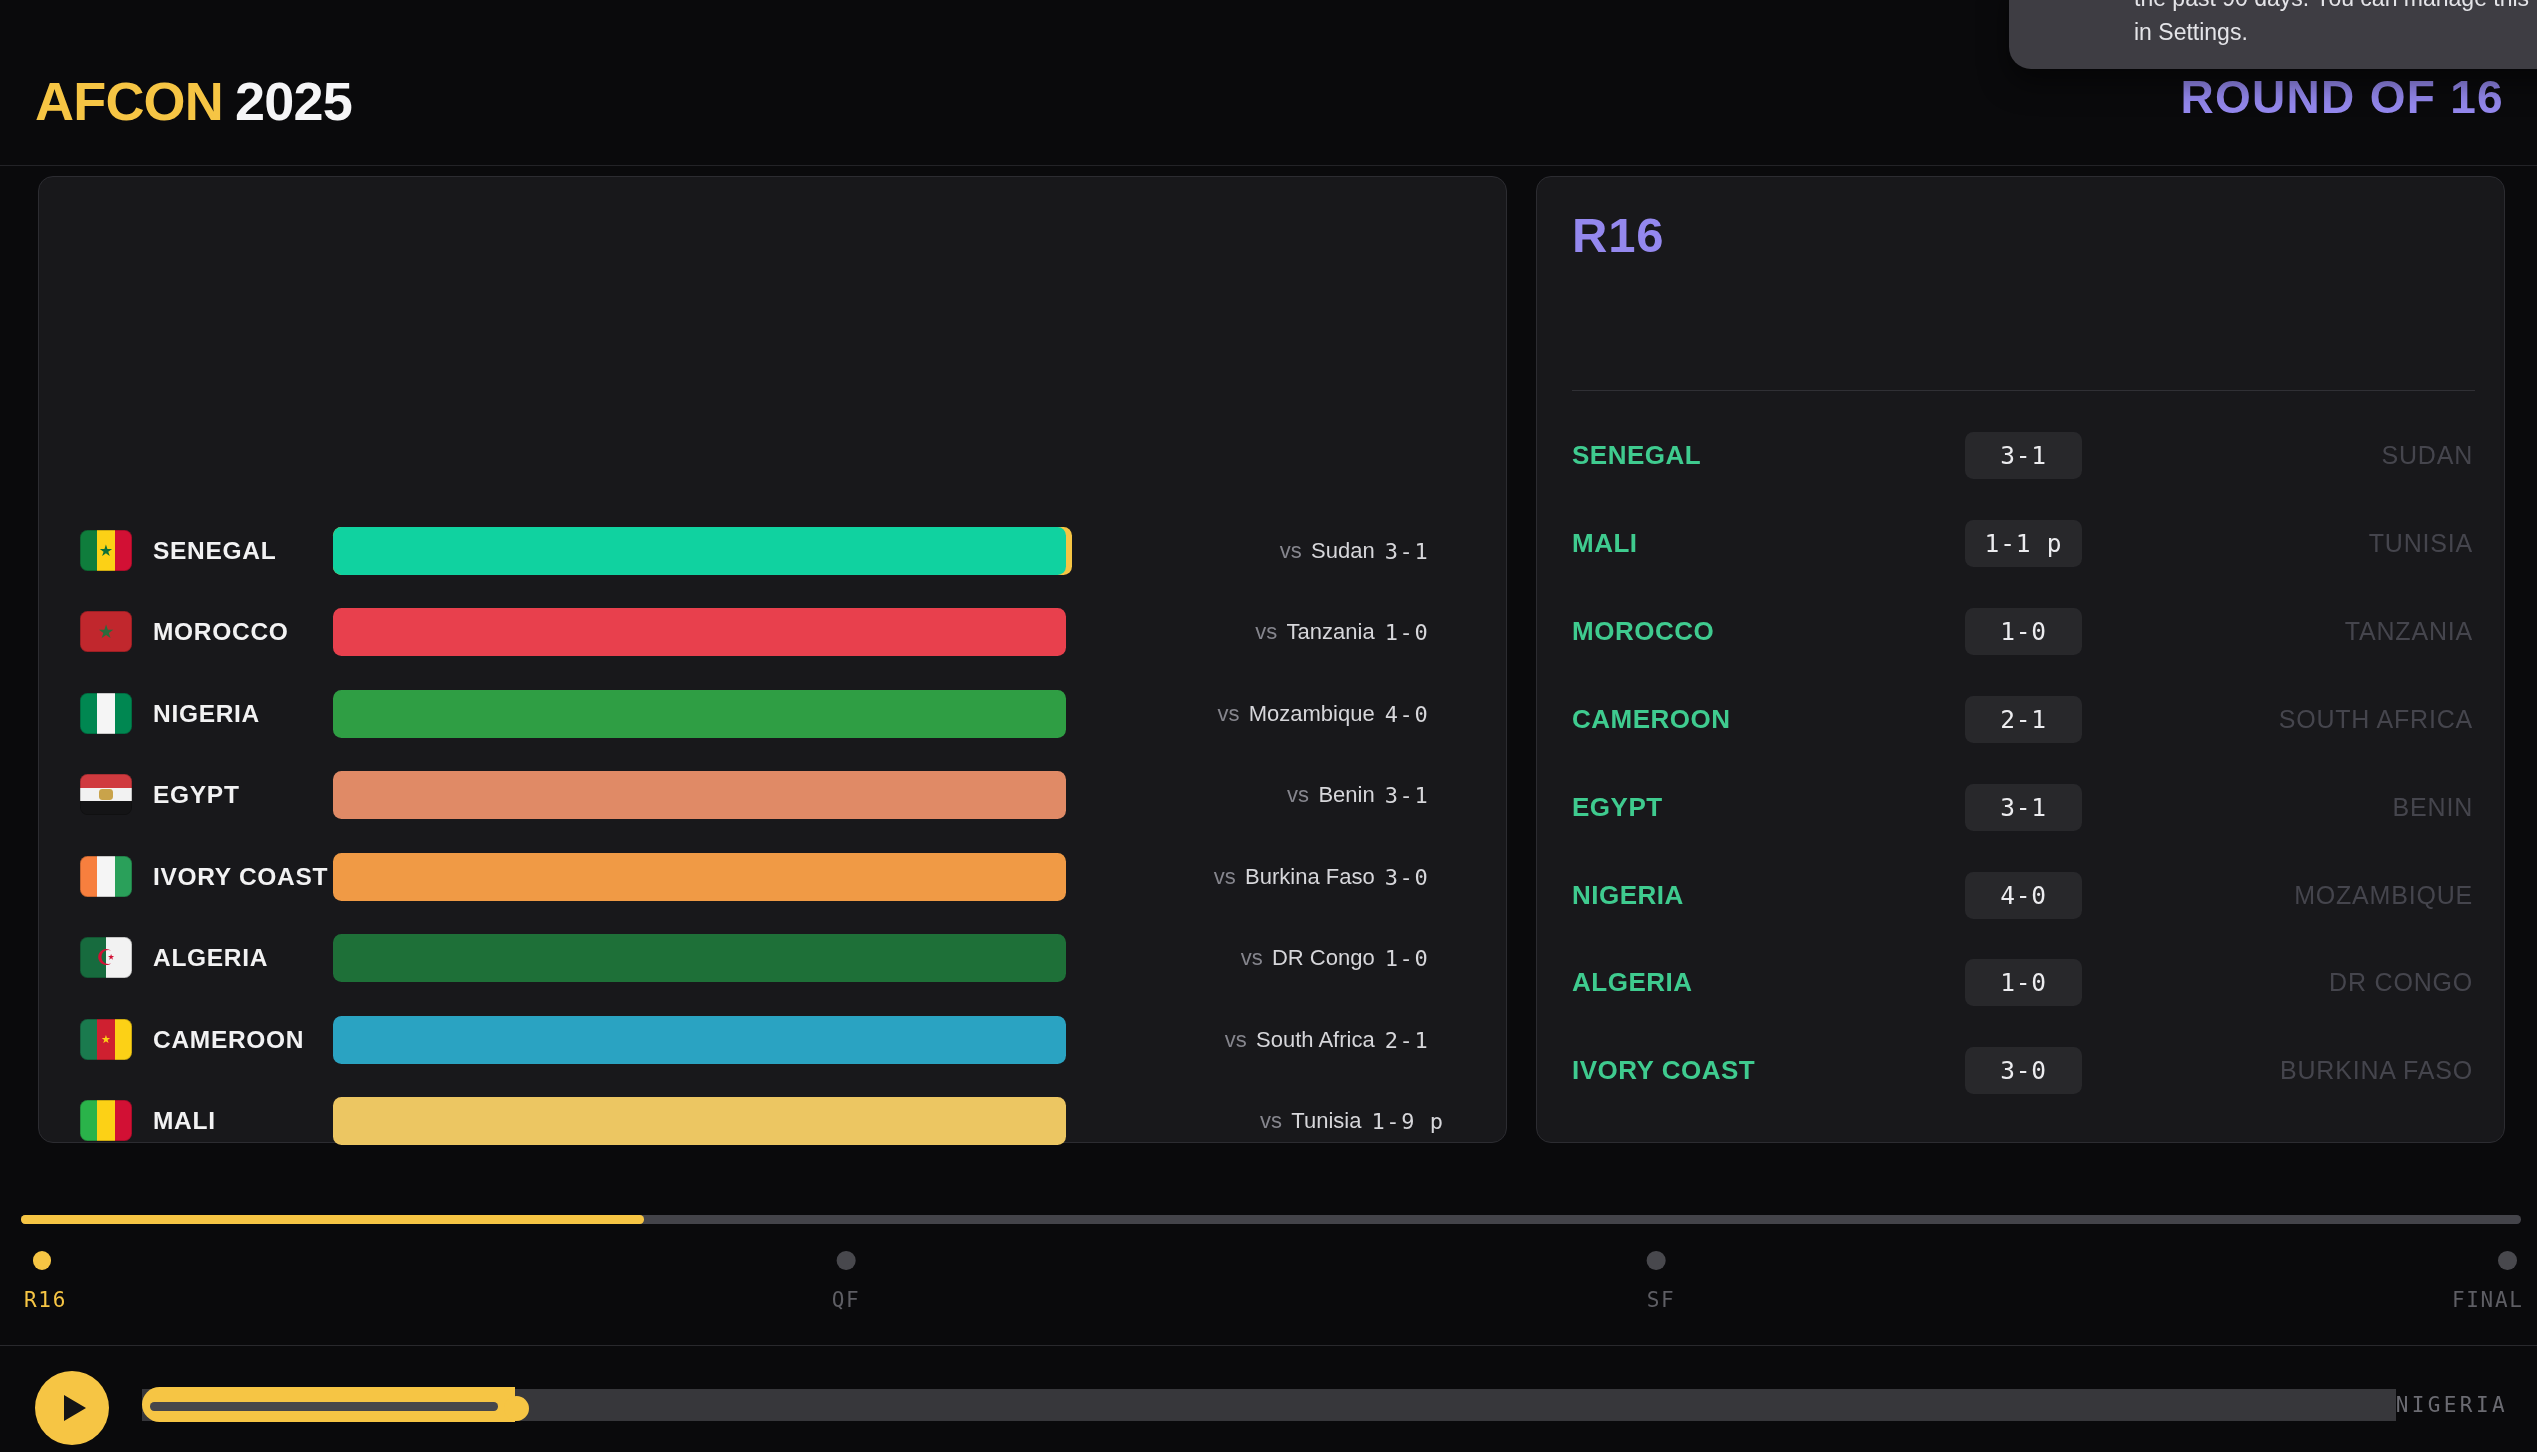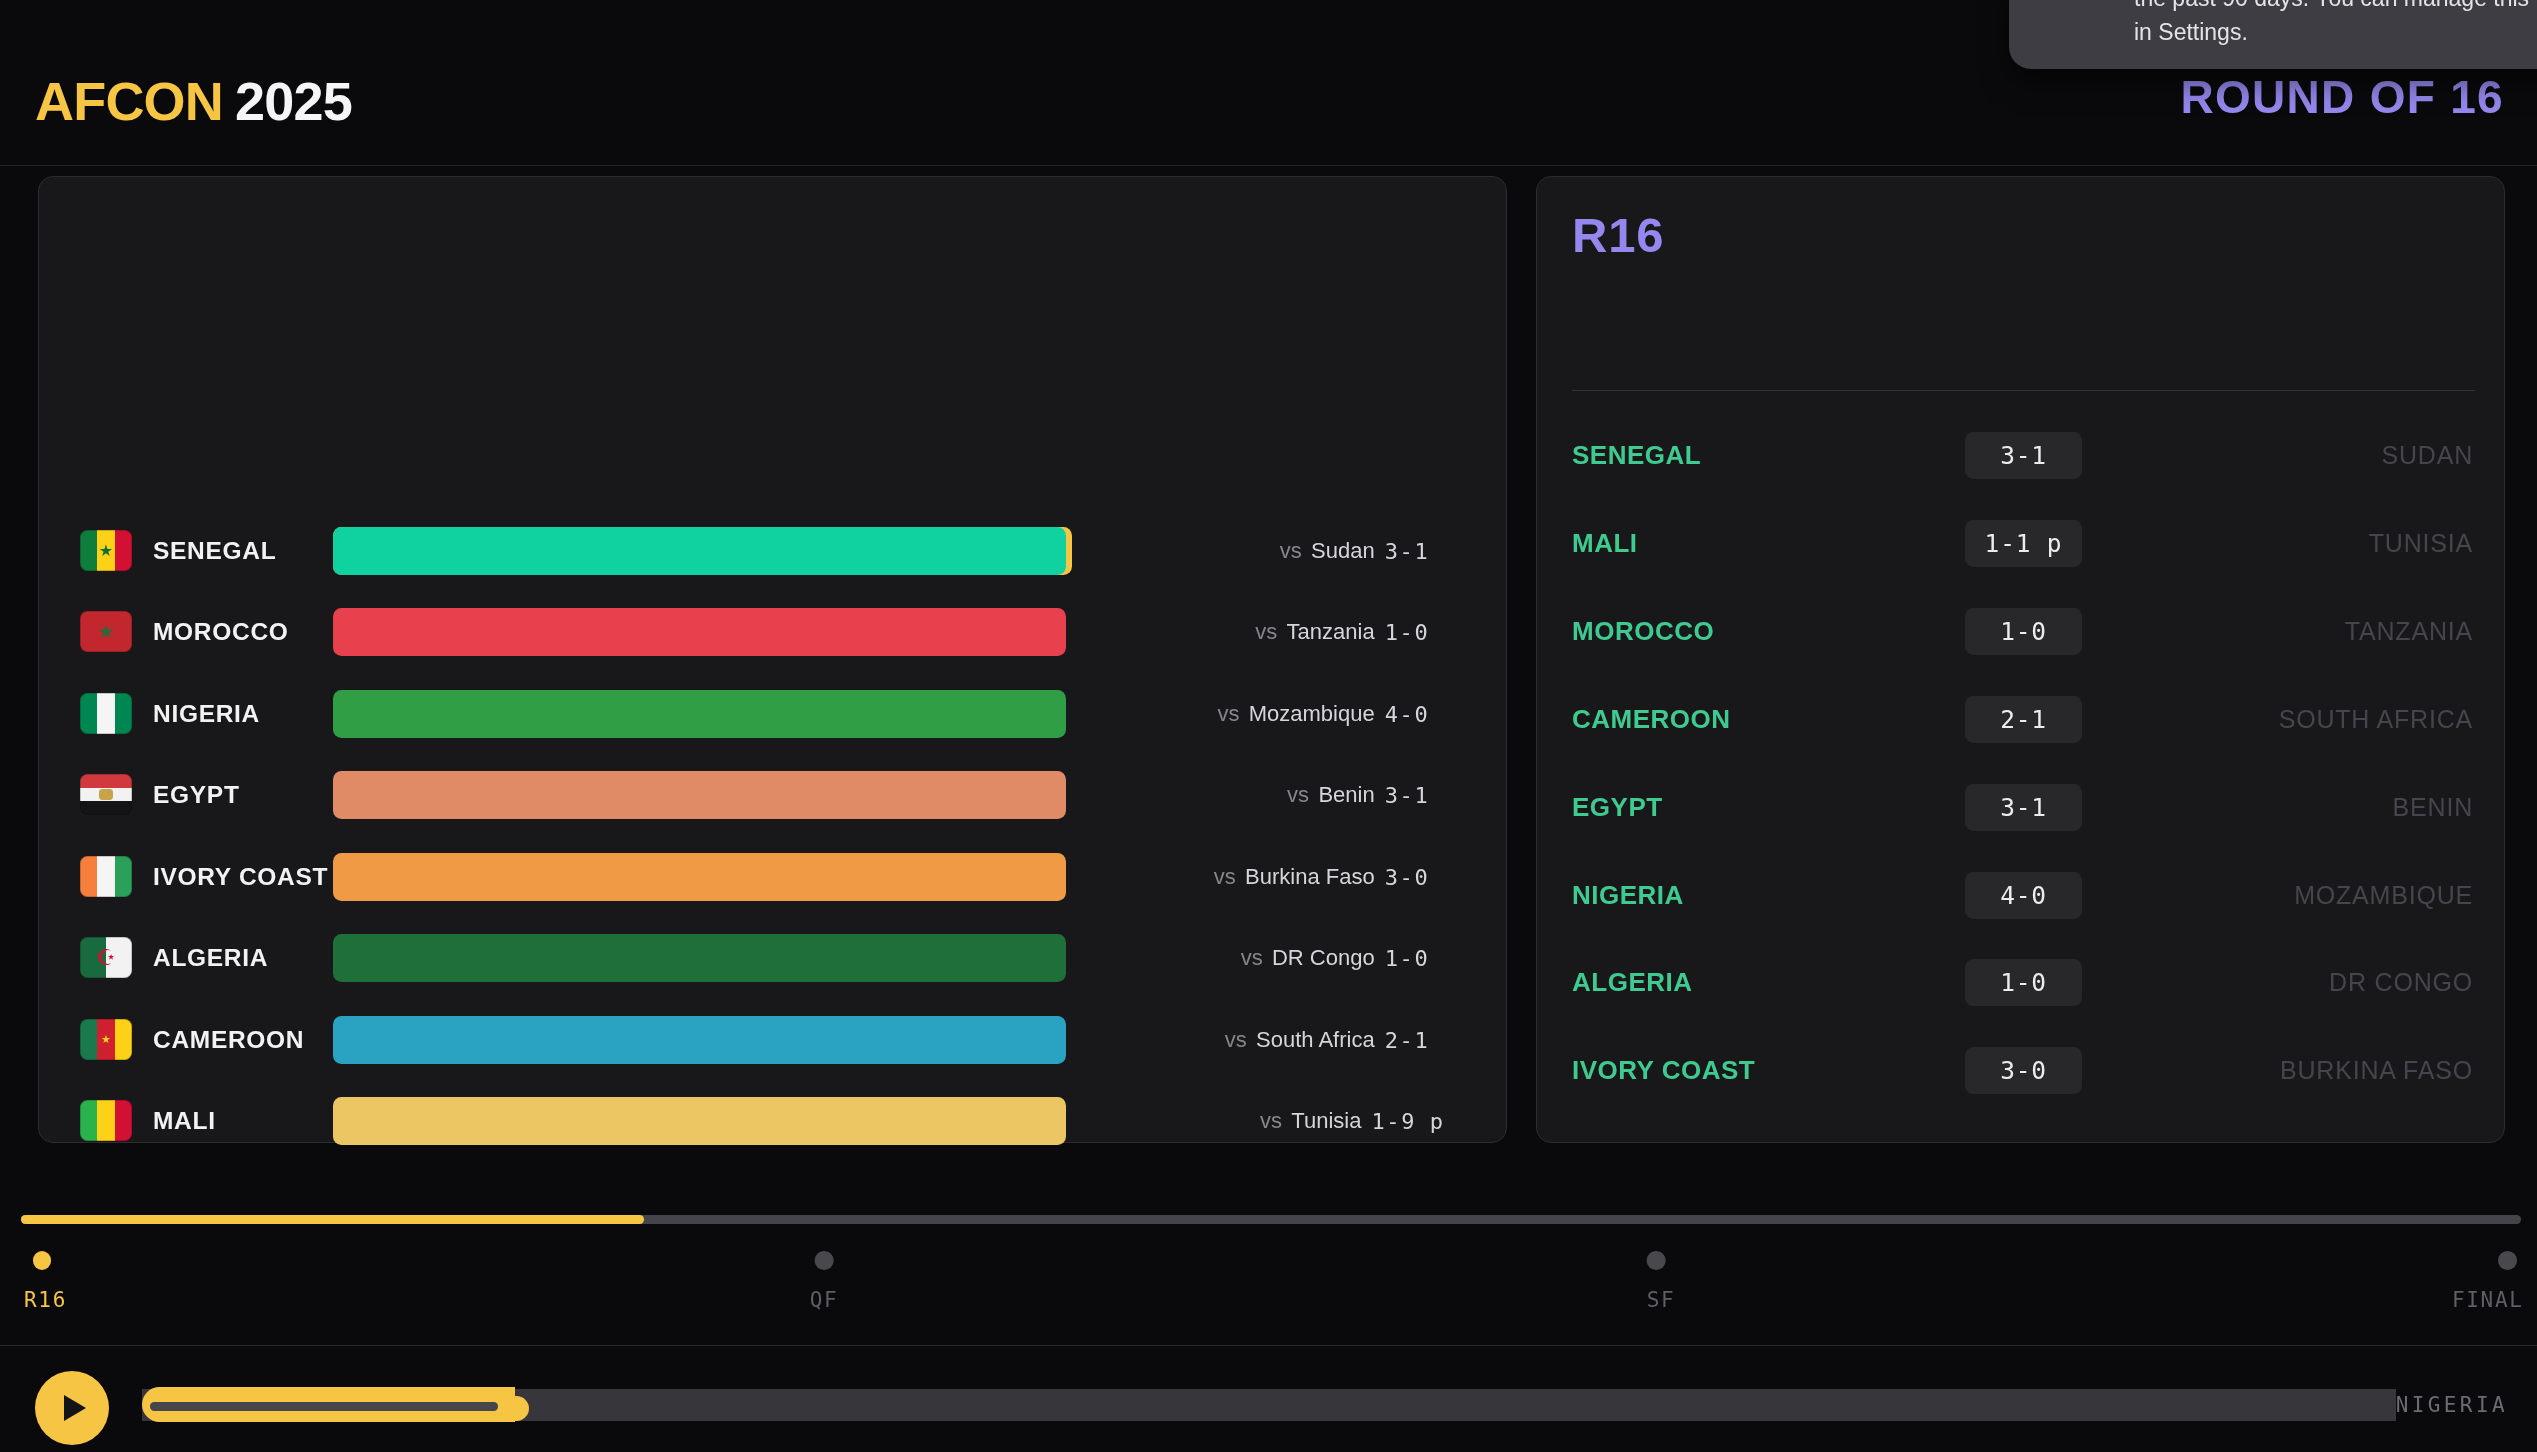--- a/index.html
+++ b/index.html
@@ -82,21 +82,21 @@
                background:#44444a;border-radius:4.2px;}
   #stage-fill{position:absolute;left:0;top:0;height:8.5px;background:#f6c544;border-radius:4.2px;}
   .stage{position:absolute;top:1251px;display:flex;flex-direction:column;}
   .stage .dot{width:18.6px;height:18.6px;border-radius:50%;background:#48484d;}
   .stage .slabel{margin-top:18px;font-family:"DejaVu Sans Mono",monospace;font-size:21px;
                  letter-spacing:1.7px;color:#5e5e64;}
   .stage.active .dot{background:#f6c544;}
   .stage.active .slabel{color:#f6c544;}
   #stage-r16{left:24px;align-items:flex-start;}
   #stage-r16 .dot{margin-left:8.5px;}
-  #stage-qf{left:824px;transform:translateX(-50%);align-items:center;}
+  #stage-qf{left:846px;transform:translateX(-50%);align-items:center;}
   #stage-sf{left:1661px;transform:translateX(-50%);align-items:flex-start;}
   #stage-final{right:14.4px;align-items:flex-end;}
   #stage-final .dot{margin-right:6.8px;}
 
   
   #player-divider{position:absolute;left:0;top:1345px;width:100%;height:0.8px;background:#29292d;}
   #play-button{position:absolute;left:35px;top:1371px;width:74px;height:74px;border-radius:50%;
                background:#f6c544;display:flex;align-items:center;justify-content:center;}
   #play-icon{width:0;height:0;border-left:22px solid #141416;border-top:13.5px solid transparent;
              border-bottom:13.5px solid transparent;margin-left:6.8px;}

